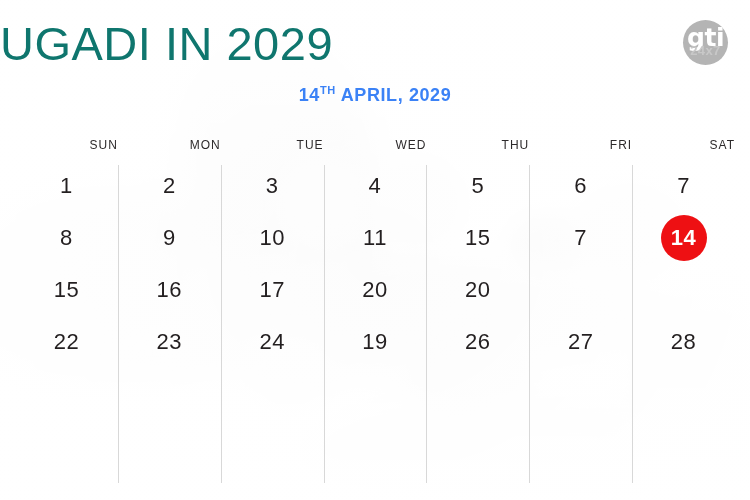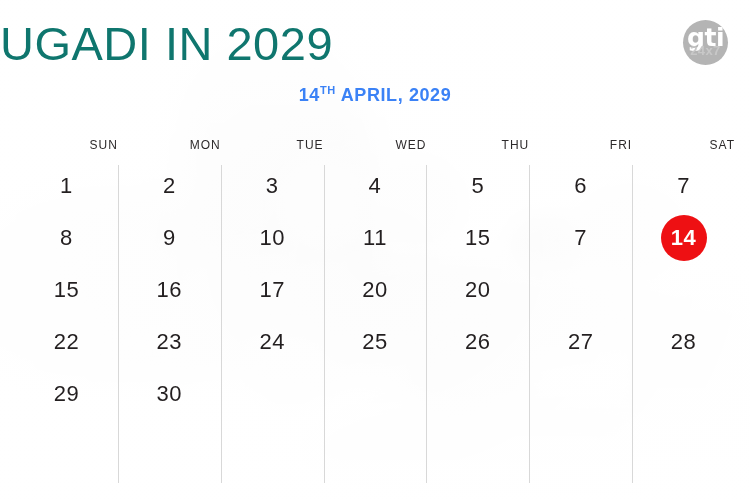--- a/index.html
+++ b/index.html
@@ -300,51 +300,28 @@
           <div class="day">
             <span class="num">22</span>
           </div>
           <div class="day">
             <span class="num">23</span>
           </div>
           <div class="day">
             <span class="num">24</span>
           </div>
           <div class="day">
-            <span class="num">25</span>
+            <span class="num">19</span>
           </div>
           <div class="day">
             <span class="num">26</span>
           </div>
           <div class="day">
             <span class="num">27</span>
           </div>
           <div class="day">
             <span class="num">28</span>
-          </div>
-        </div>
-        <div class="week">
-          <div class="day">
-            <span class="num">29</span>
-          </div>
-          <div class="day">
-            <span class="num">30</span>
-          </div>
-          <div class="day empty">
-            <span class="num"></span>
-          </div>
-          <div class="day empty">
-            <span class="num"></span>
-          </div>
-          <div class="day empty">
-            <span class="num"></span>
-          </div>
-          <div class="day empty">
-            <span class="num"></span>
-          </div>
-          <div class="day empty">
-            <span class="num"></span>
           </div>
         </div>
       </div>
   </div>
 
 </div>
 
 </body></html>

